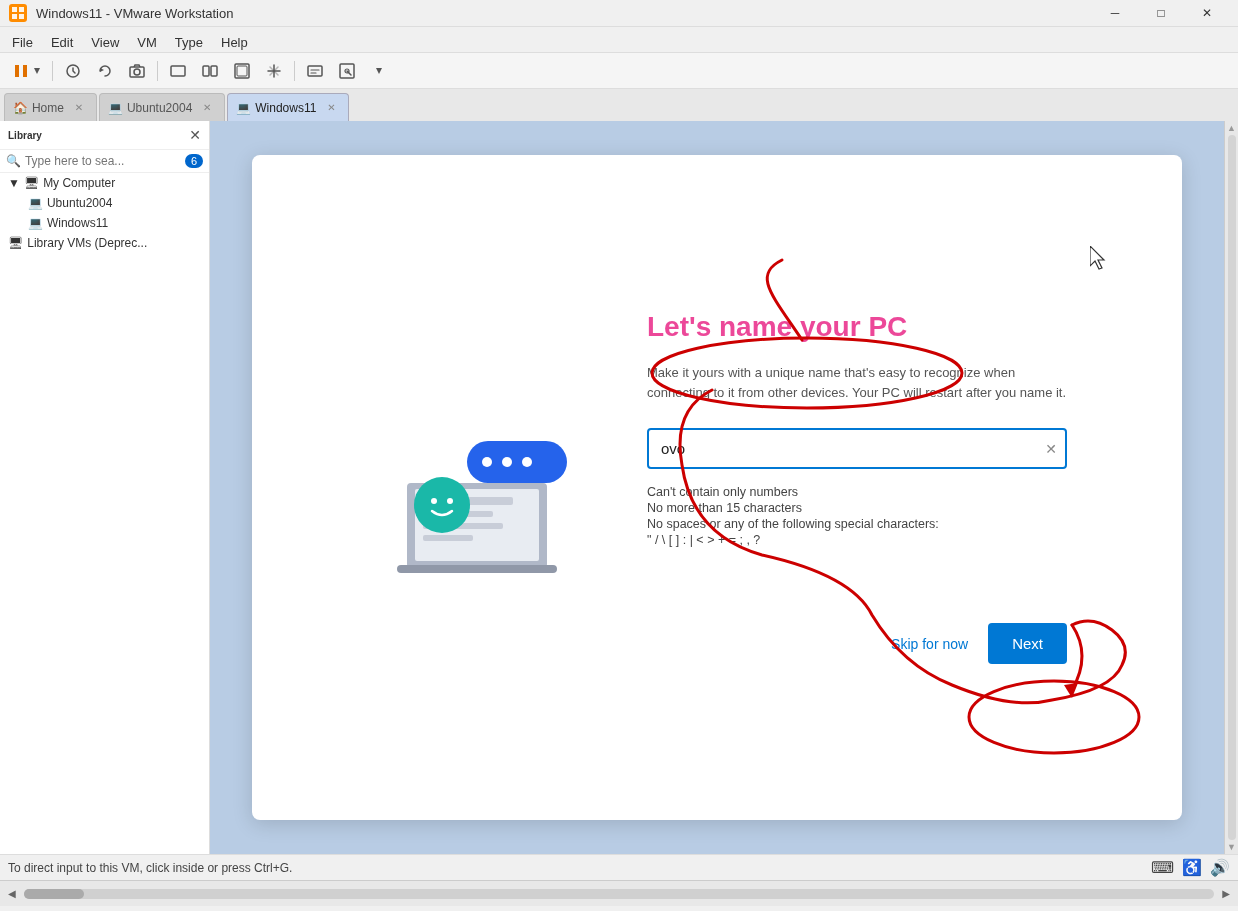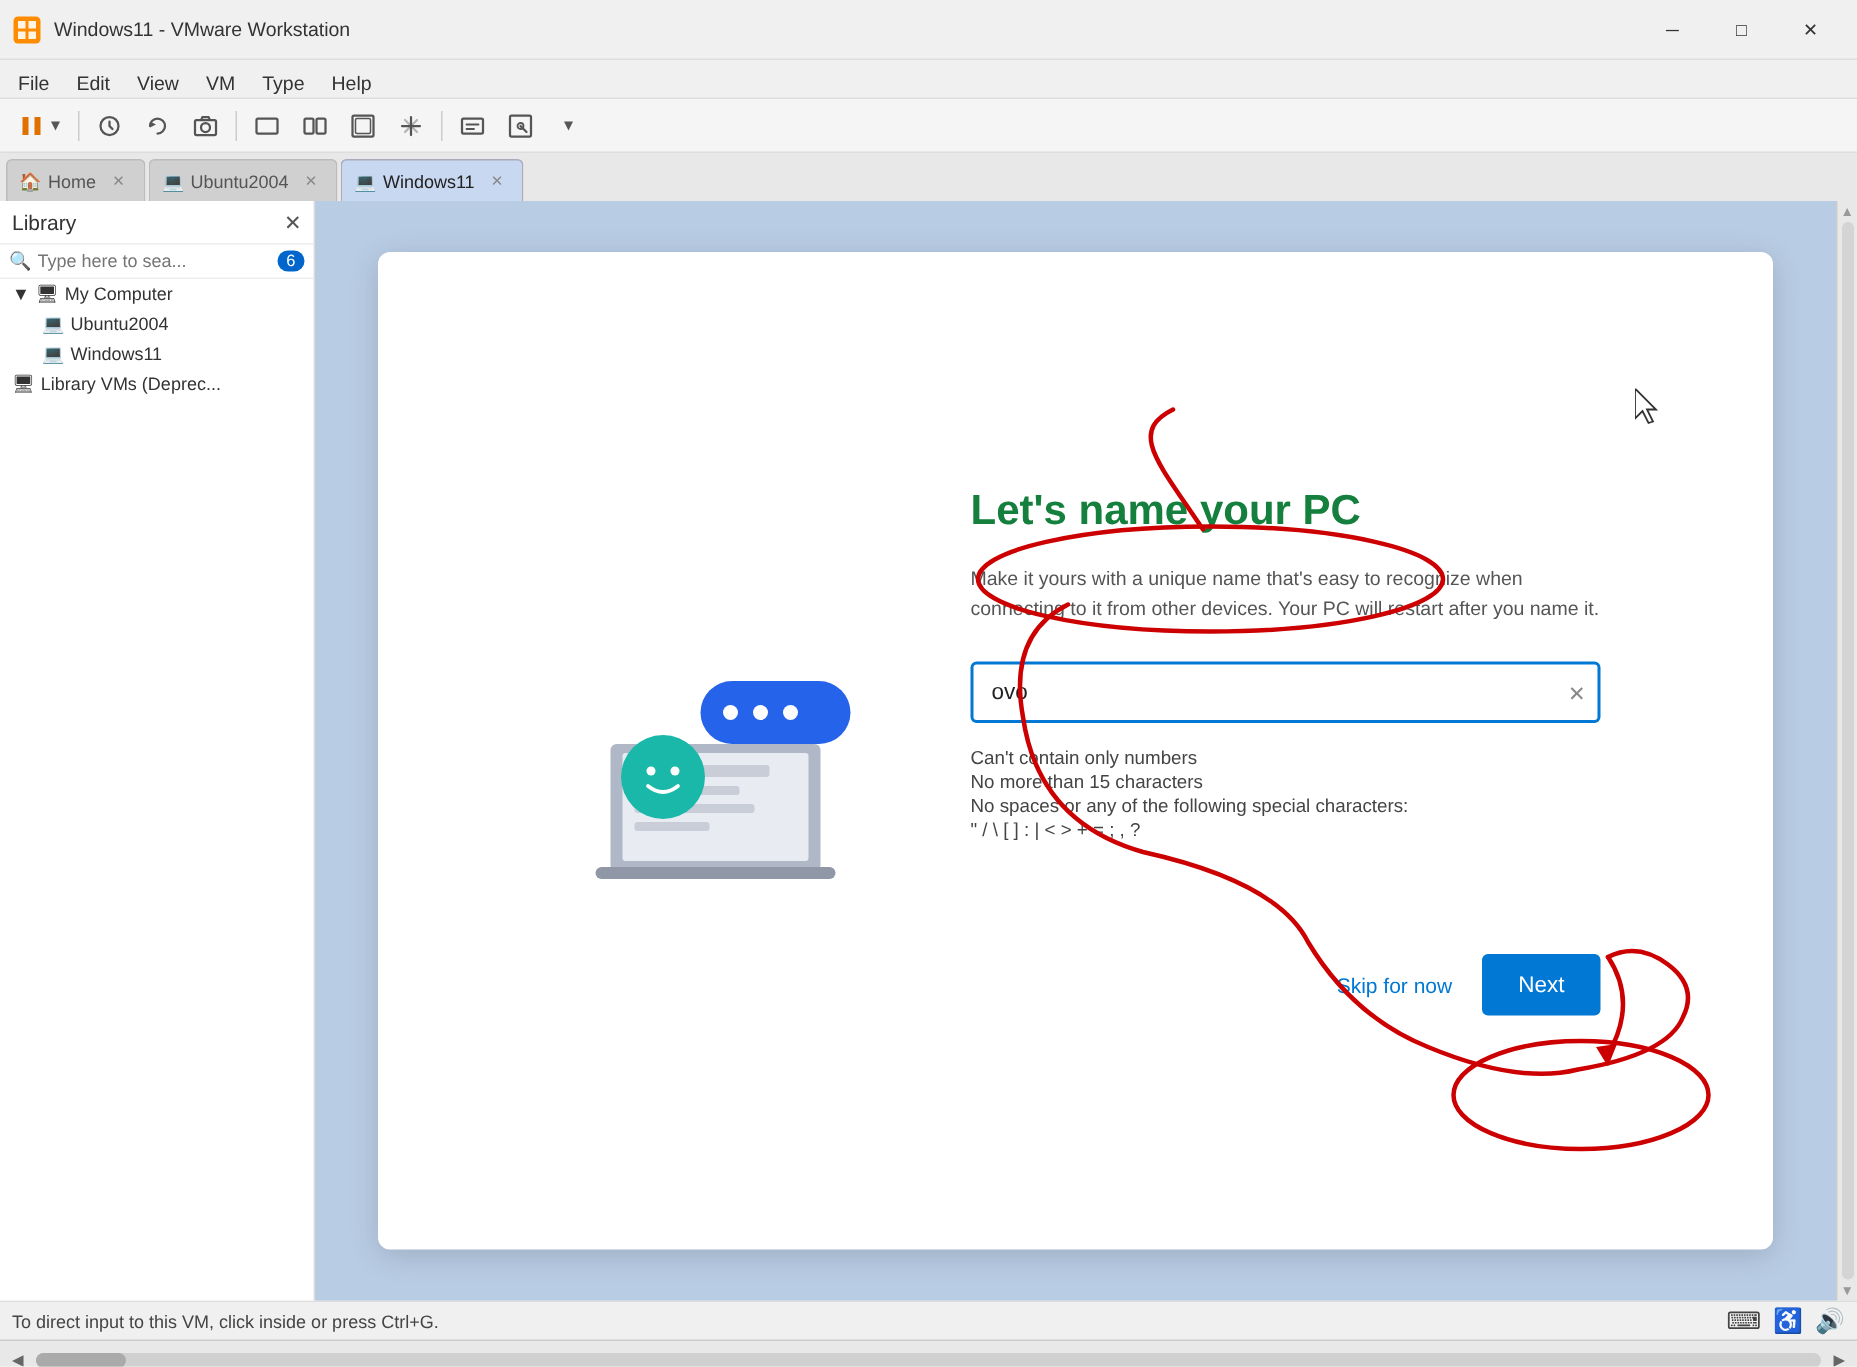--- a/index.html
+++ b/index.html
@@ -1,21 +1,21 @@
 <!DOCTYPE html>
 <html><head>
   <meta charset="utf-8">
   <style>
     * { box-sizing: border-box; margin: 0; padding: 0; }
     body { font-family: 'Segoe UI', Arial, sans-serif; font-size: 13px; background: #f0f0f0; width: 1238px; height: 911px; overflow: hidden; }
 
     
     .title-bar {
       background: #f0f0f0;
-      height: 40px;
+      height: 27px;
       display: flex;
       align-items: center;
       padding: 0 8px;
       gap: 8px;
       border-bottom: 1px solid #ddd;
     }
     .title-bar-icon { width: 20px; height: 20px; }
     .title-bar-title { font-size: 13px; color: #333; flex: 1; }
     .title-bar-controls { display: flex; gap: 0; margin-left: auto; }
     .title-bar-btn {
@@ -97,21 +97,21 @@
       background: #fff;
       border-right: 1px solid #ddd;
       display: flex;
       flex-direction: column;
       height: 100%;
     }
     .sidebar-header {
       display: flex; align-items: center; justify-content: space-between;
       padding: 6px 8px; border-bottom: 1px solid #eee;
     }
-    .sidebar-title { font-size: 14px; font-weight: normal; color: #333; }
+    .sidebar-title { font-size: 10px; font-weight: bold; color: #333; }
     .sidebar-close { cursor: pointer; font-size: 14px; color: #555; }
     .search-box {
       display: flex; align-items: center; gap: 4px;
       padding: 4px 6px; border-bottom: 1px solid #eee;
     }
     .search-icon { font-size: 12px; color: #888; }
     .search-input {
       border: none; outline: none; font-size: 12px; flex: 1;
       background: transparent; color: #333;
     }
@@ -178,21 +178,21 @@
     .form-side {
       flex: 1;
       max-width: 420px;
       display: flex;
       flex-direction: column;
       gap: 16px;
     }
     .page-heading {
       font-size: 28px;
       font-weight: 600;
-      color: #15803d;
+      color: #ec4899;
       margin-bottom: 4px;
     }
     .page-desc {
       font-size: 13px;
       color: #555;
       line-height: 1.5;
     }
     .input-wrapper {
       position: relative;
       margin-top: 10px;

